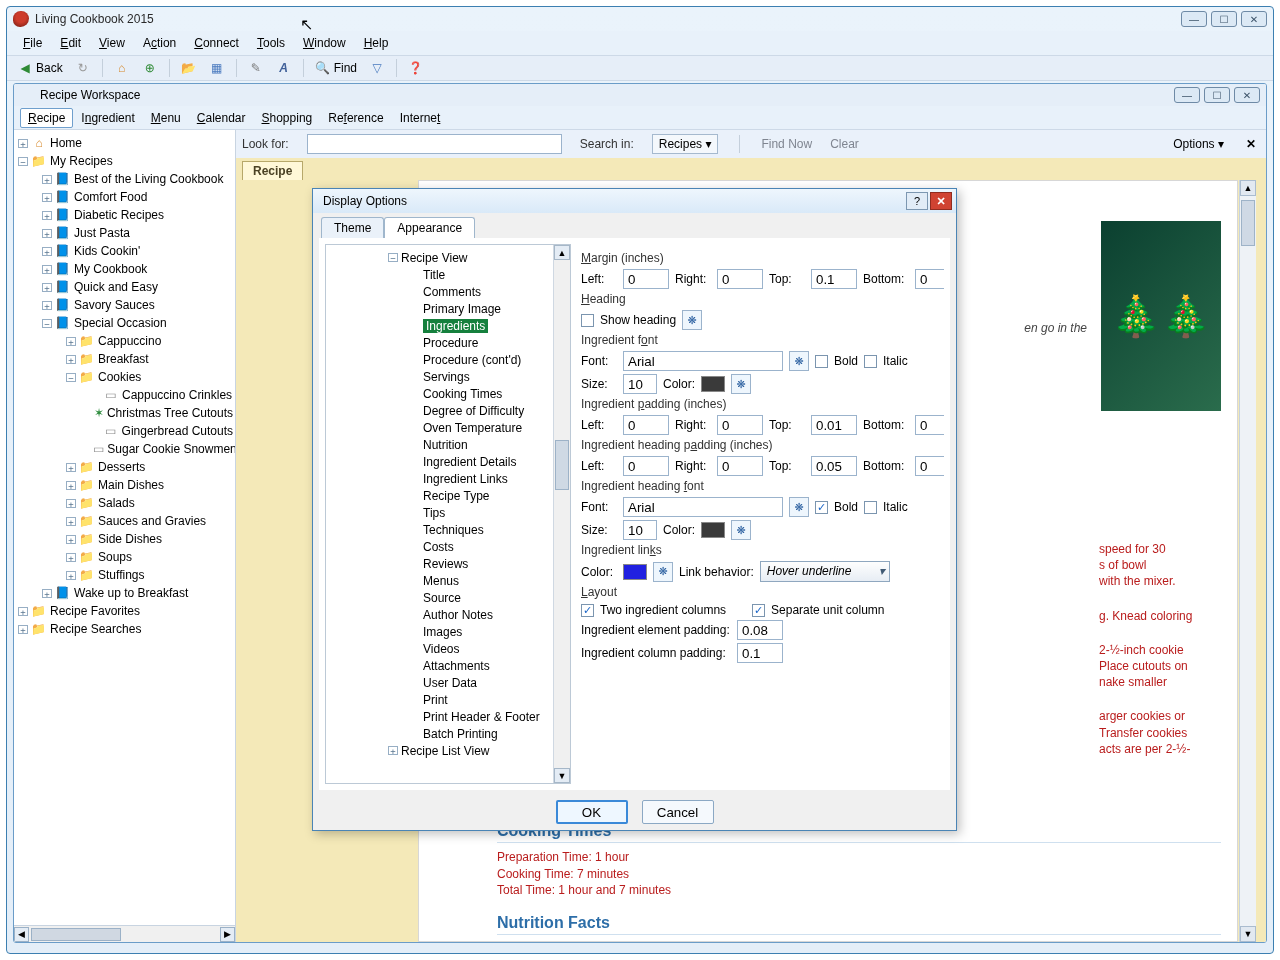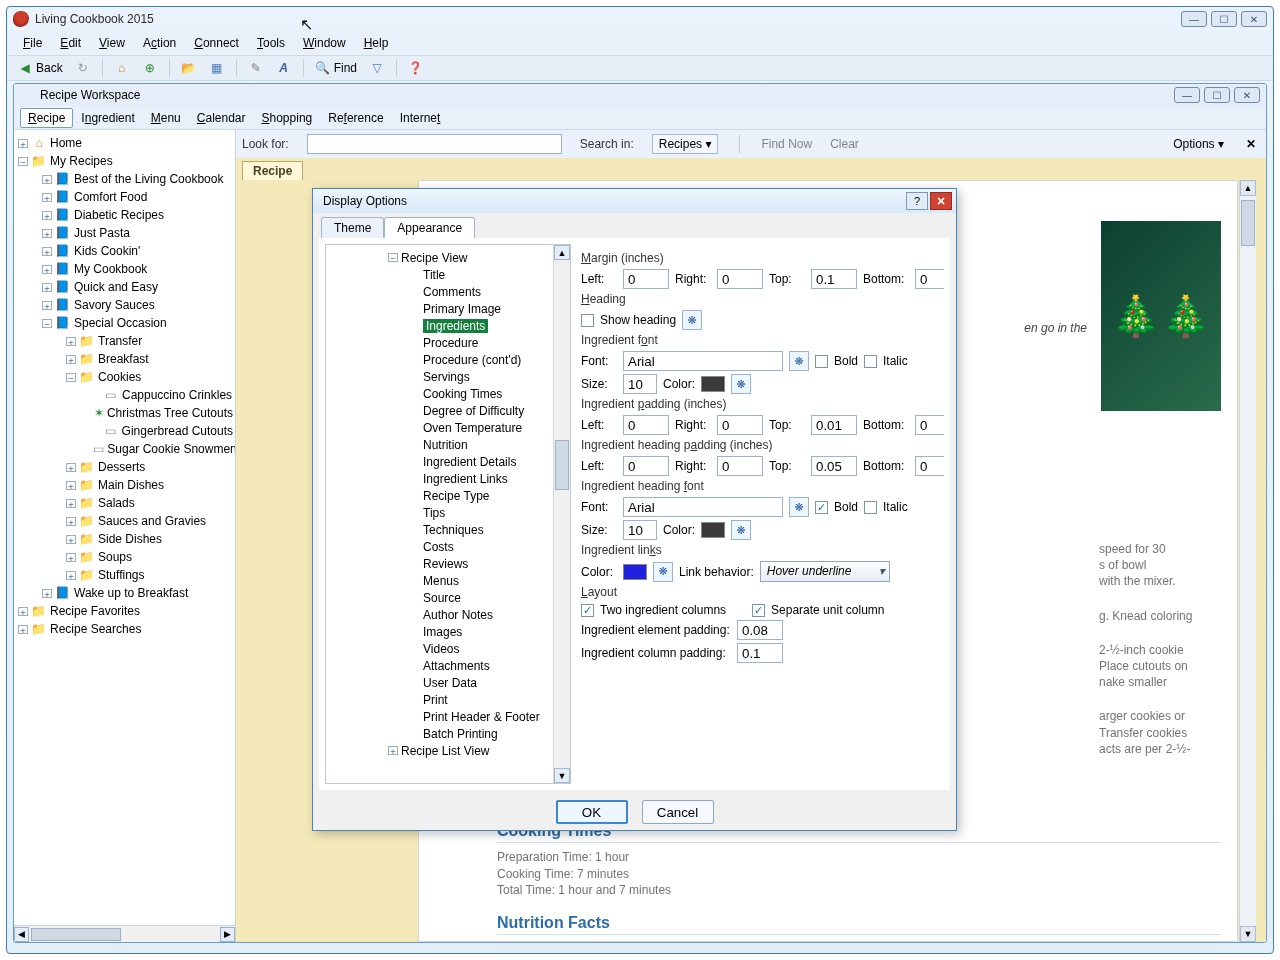--- a/index.html
+++ b/index.html
@@ -66,21 +66,21 @@
 .search-sel { border:1px solid #a5b9ce; padding:2px 6px; background:#f4f8fc;}
 .search-link{ color:#7f8590;text-align:center;}
 .search-bar .spacer{flex:1;}
 .recipe-tabs{ height:22px; display:flex; align-items:flex-end; padding-left:6px; background:#f4e9b8;}
 .recipe-tab{ border:1px solid #b7a86a; border-bottom:none; padding:2px 10px; background:#fff8d8; font-weight:bold; color:#4b4225;}
 .recipe-area{ position:relative; flex:1; background:#f4e9b8; padding:14px; overflow:hidden;}
 .recipe-doc{ position:absolute; right:28px; top:0; bottom:0; width:820px; background:#fff; border:1px solid #d7d7d7; padding:12px; overflow:hidden;}
 .recipe-doc .img-plc{ position:absolute; right:16px; top:40px; width:120px; height:190px; background:linear-gradient(135deg,#0b4030,#2a6c4c); display:flex; flex-wrap:wrap; align-content:center; justify-content:center; gap:4px;}
 .img-plc::before{ content:"🎄🎄"; font-size:40px; line-height:1;}
 .recipe-doc h2.sec{ color:#2d6ea8; font-size:16px; margin:16px 0 6px; border-bottom:1px solid #cfe0ef; padding-bottom:2px;}
-.recipe-doc p { color:#737373; line-height:1.35;}
+.recipe-doc p { color:#b91c1c; line-height:1.35;}
 .dialog {
   position:absolute; left:312px; top:188px; width:645px; height:643px;
   background:#f0f0f0; border:1px solid #4a84b5;
   box-shadow:3px 3px 10px rgba(0,0,0,.25);
   display:flex; flex-direction:column;
 }
 .dlg-title{ height:24px; background:linear-gradient(#eef6fd,#d9e9f8); display:flex; align-items:center; padding:0 4px;}
 .dlg-title span{flex:1; padding-left:6px;}
 .dlg-btn{ width:22px;height:18px;border:1px solid #7c97b1; background:#e1ecf7; display:flex;align-items:center;justify-content:center; font-size:11px; margin-left:2px;}
 .dlg-btn.close{ background:#d04332; color:#fff; border-color:#902c20; font-weight:bold;}
@@ -264,21 +264,21 @@
             </div>
           <div class="tree-row" style="padding-left:26px">
               <span class="tbox">−</span>
               <span class="tico bookico">📘</span>
               <span>Special Occasion</span>
             </div>
           <div id="special-holder">
               <div class="tree-row" style="padding-left:50px">
                 <span class="tbox">+</span>
                 <span class="tico fold">📁</span>
-                <span>Transfer</span>
+                <span>Cappuccino</span>
               </div>
               <div class="tree-row" style="padding-left:50px">
                 <span class="tbox">+</span>
                 <span class="tico fold">📁</span>
                 <span>Breakfast</span>
               </div>
             </div>
           <div class="tree-row" style="padding-left:50px">
               <span class="tbox">−</span>
               <span class="tico fold">📁</span>

